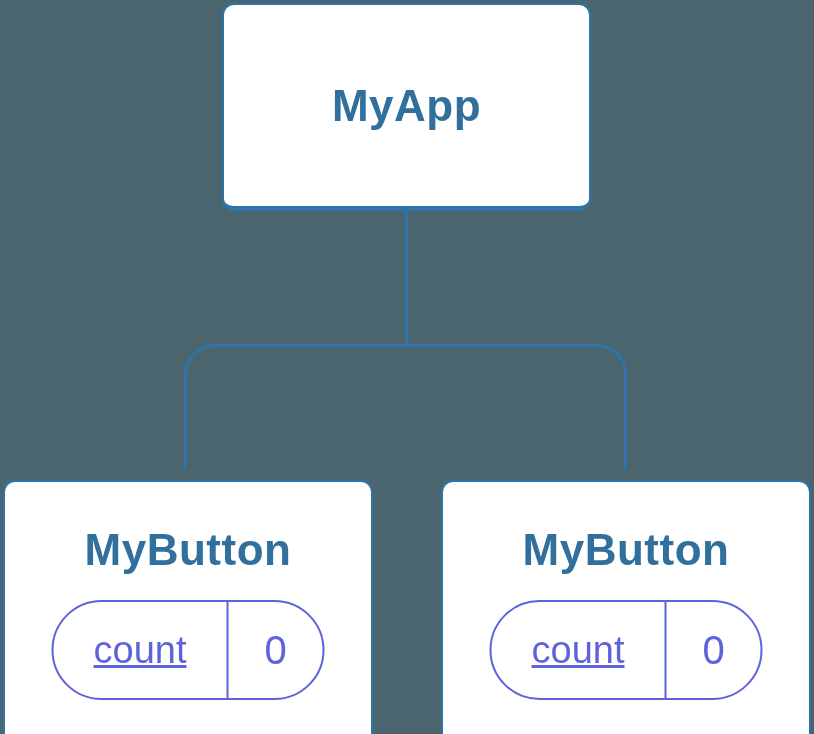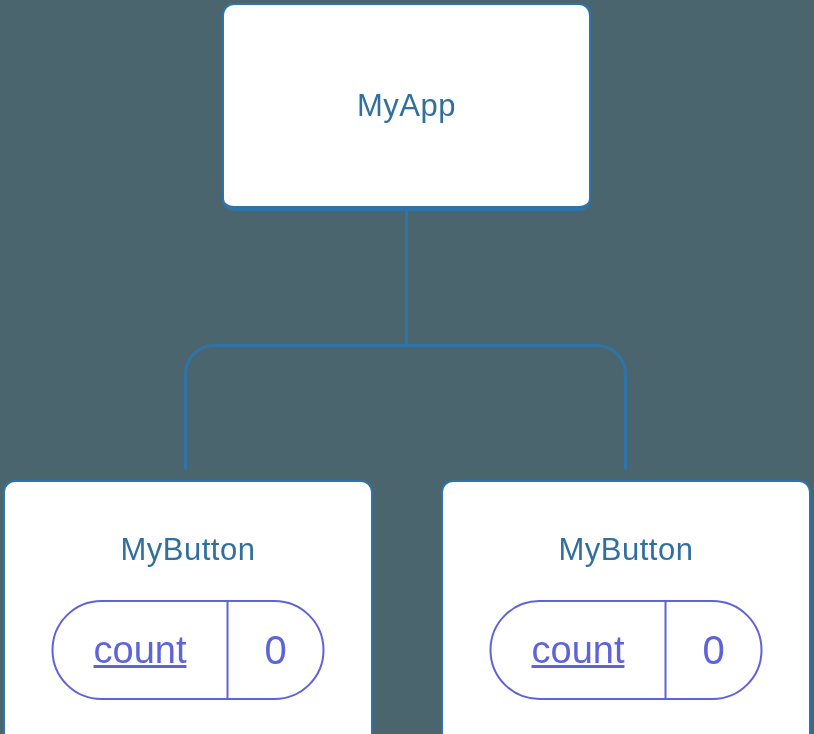--- a/index.html
+++ b/index.html
@@ -36,22 +36,22 @@
     display: flex; align-items: center; justify-content: center;
   }
   .node-child {
     top: 480px;
     width: 370px; height: 307px;
   }
   .node-child.left { left: 3px; }
   .node-child.right { left: 441px; }
   .node-label {
     color: var(--node-label);
-    font-size: 31px;
-    font-weight: normal;
+    font-size: 44px;
+    font-weight: bold;
     letter-spacing: 0.5px;
   }
   .child-title {
     position: absolute;
     top: 42px; left: 0; right: 0;
     text-align: center;
     line-height: 52px;
   }
   .state-pill {
     position: absolute;

